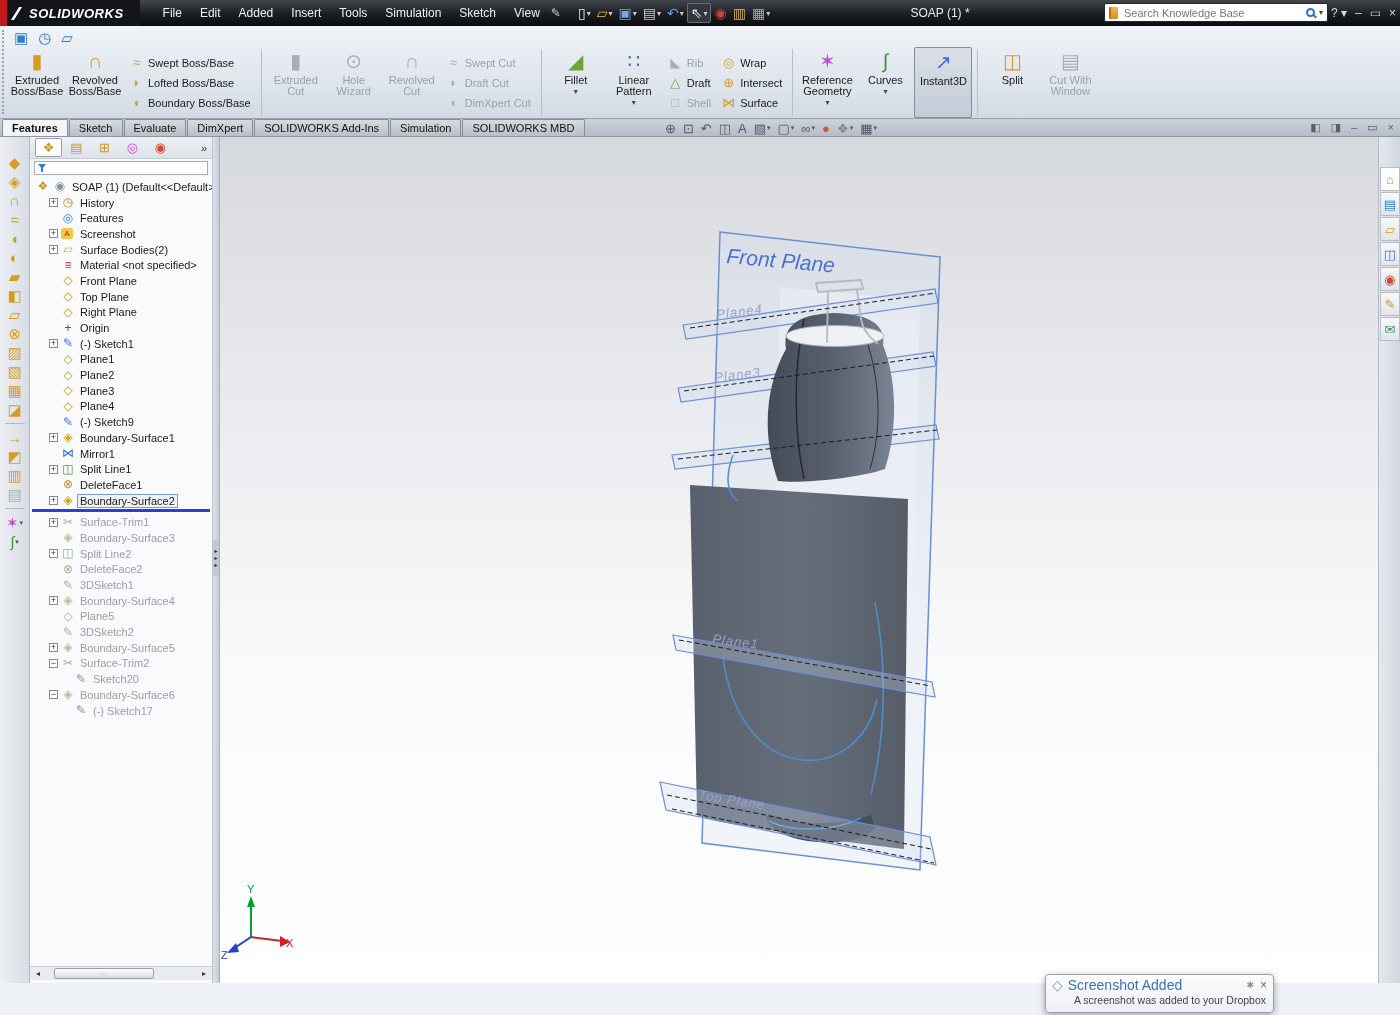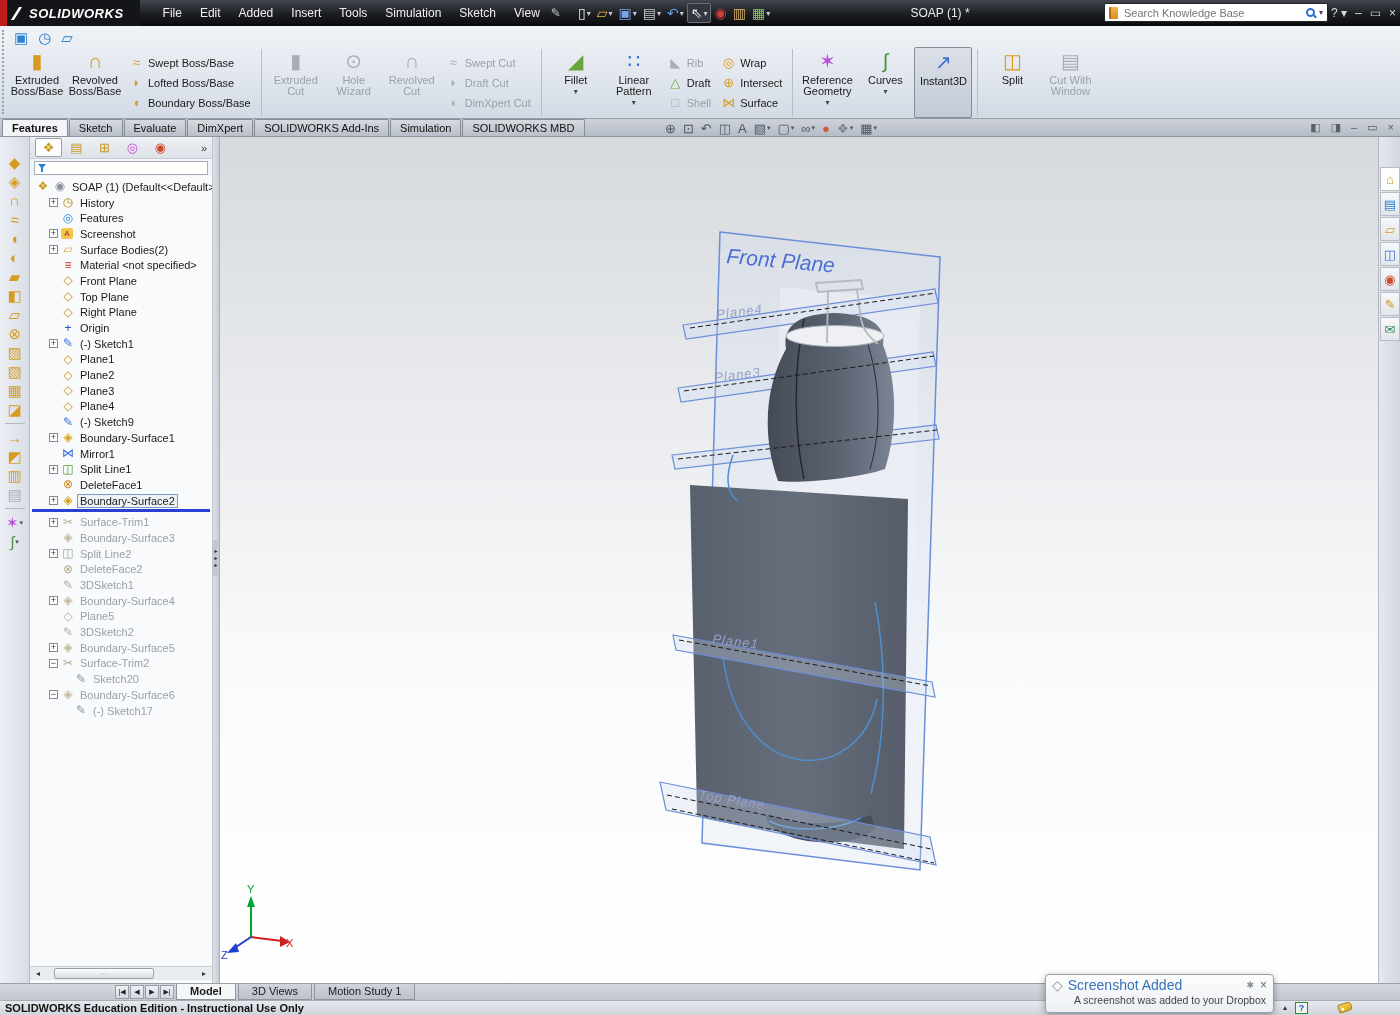--- a/index.html
+++ b/index.html
@@ -792,41 +792,21 @@
         <span class="gi" style="color: rgb(204, 74, 47);">◉</span>
       </div>
       <div class="rpi">
         <span class="gi" style="color: rgb(201, 151, 28);">✎</span>
       </div>
       <div class="rpi">
         <span class="gi" style="color: rgb(58, 143, 90);">✉</span>
       </div>
     </div>
 
-  <div id="bottomrow">
-    <div id="navbtns">
-        <span class="nbtn">|◀</span>
-        <span class="nbtn">◀</span>
-        <span class="nbtn">▶</span>
-        <span class="nbtn">▶|</span>
-      </div>
-    <div id="btabs">
-        <div class="btab active">Model</div>
-        <div class="btab">3D Views</div>
-        <div class="btab">Motion Study 1</div>
-      </div>
-  </div>
-
-  <div id="statusbar">
-    <span id="status-text">SOLIDWORKS Education Edition - Instructional Use Only</span>
-    <span id="status-units">IPS</span>
-    <span id="tray-arrow">▴</span>
-    <span id="help-badge">?</span>
-    <span id="tag-icon"></span>
-  </div>
+
 
   <div id="notification">
     <div id="notif-head">
       <span id="notif-box-icon">◇</span>
       <span id="notif-title">Screenshot Added</span>
       <span id="notif-tools">
         <span id="notif-settings">✱</span>
         <span id="notif-close">×</span>
       </span>
     </div>

